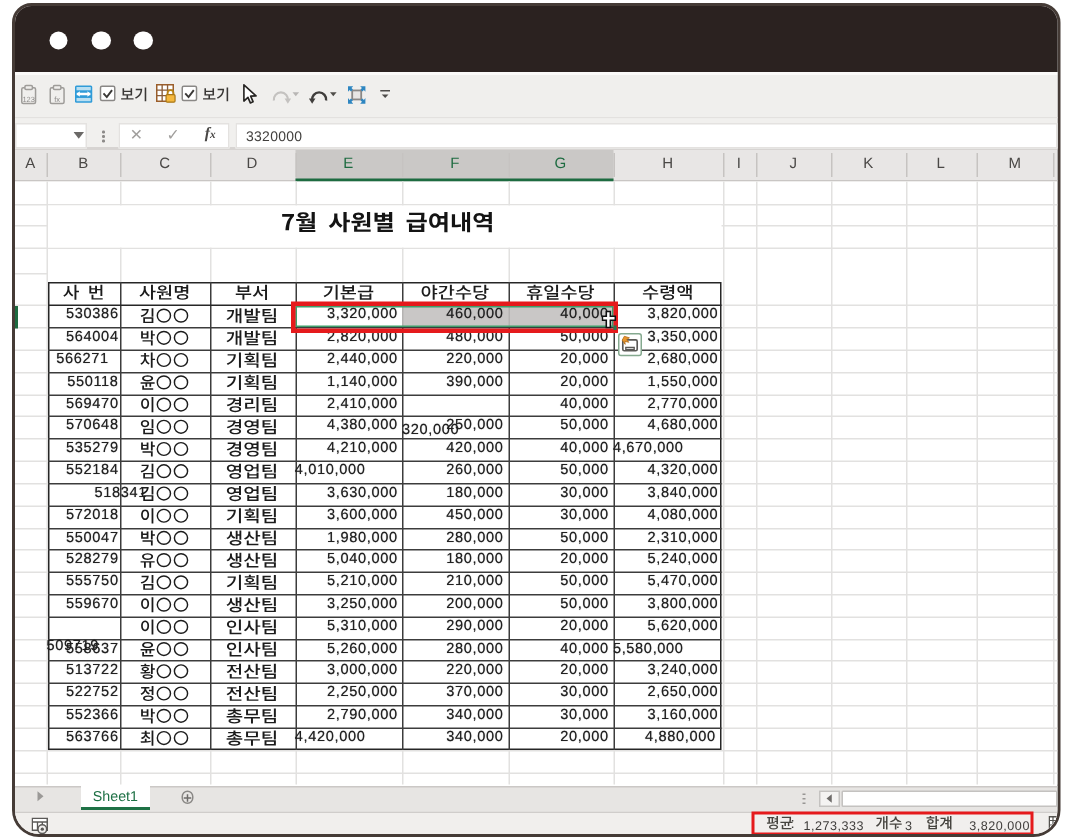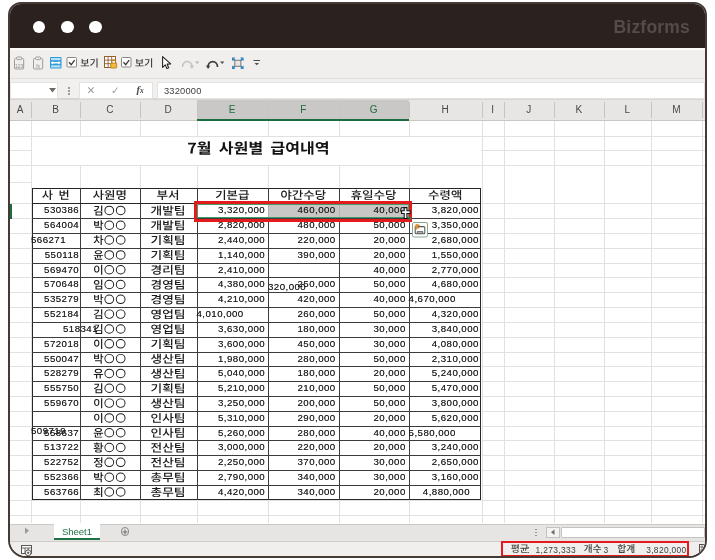--- a/index.html
+++ b/index.html
@@ -3,21 +3,20 @@
 *{margin:0;padding:0}
 html,body{width:715px;height:560px;background:#fff;overflow:hidden}
 body{position:relative;font-family:"Liberation Sans",sans-serif}
 </style></head><body>
 <div style="position:absolute;left:0;top:0;width:715px;height:560px;transform:translateZ(0)">
 <div id="win" style="position:absolute;left:8px;top:2px;width:699px;height:556px;box-sizing:border-box;border:2px solid #453b36;border-radius:13px 13px 18px 18px;background:#fff;overflow:hidden">
       <div style="position:absolute;left:-2.0px;top:-2.0px;width:699.0px;height:45.5px;background:#2b2220"></div>
       <div style="position:absolute;left:22.7px;top:16.6px;width:12.6px;height:12.6px;background:#fff;border-radius:50%"></div>
       <div style="position:absolute;left:51.2px;top:16.6px;width:12.6px;height:12.6px;background:#fff;border-radius:50%"></div>
       <div style="position:absolute;left:79.2px;top:16.6px;width:12.6px;height:12.6px;background:#fff;border-radius:50%"></div>
-      <div style="position:absolute;left:603.5px;top:13.0px;width:90.0px;height:24.0px;font:700 17.5px 'Liberation Sans',sans-serif;color:#554b47;letter-spacing:.2px">Bizforms</div>
       <div style="position:absolute;left:-2.0px;top:43.5px;width:699.0px;height:2.5px;background:#fbfaf9"></div>
       <div style="position:absolute;left:-2.0px;top:46.0px;width:699.0px;height:27.5px;background:#f0efed;border-bottom:1px solid #e3e1df"></div>
       <div style="position:absolute;left:-2.0px;top:74.5px;width:699.0px;height:20.5px;background:#f1f0ee"></div>
       <div style="position:absolute;left:-2.0px;top:94.2px;width:699.0px;height:1.4px;background:#d7d4d2"></div>
       <div style="position:absolute;left:-0.5px;top:77.8px;width:48.5px;height:16.8px;background:#fff;border:1px solid #e4e2e0;box-sizing:border-box"></div>
       <div style="position:absolute;left:69.0px;top:77.8px;width:73.5px;height:16.8px;background:#fff;border:1px solid #e4e2e0;box-sizing:border-box"></div>
       <div style="position:absolute;left:146.5px;top:77.8px;width:548.5px;height:16.8px;background:#fff;border:1px solid #e4e2e0;box-sizing:border-box"></div>
       <div style="position:absolute;left:154.0px;top:79.5px;width:100.0px;height:14.0px;font:9.3px 'Liberation Sans',sans-serif;color:rgba(62,60,58,0.99);line-height:14px;letter-spacing:0.2px">3320000</div>
       <svg style="position:absolute;left:38.5px;top:83.6px" width="8" height="5">
         <path d="M0 0h7l-3.5 4.5z" fill="#6b6967"></path>
@@ -216,21 +215,21 @@
       <div style="position:absolute;left:21.0px;top:199.3px;width:48.1px;height:14.8px;font:9.7px 'Liberation Sans',sans-serif;color:rgba(31,31,31,0.99);text-shadow:0 0 0.55px rgba(31,31,31,0.72);text-align:right;line-height:14.8px;letter-spacing:0.45px">530386</div>
       <div style="position:absolute;left:186.5px;top:199.3px;width:68.7px;height:14.8px;font:9.7px 'Liberation Sans',sans-serif;color:rgba(31,31,31,0.99);text-shadow:0 0 0.55px rgba(31,31,31,0.72);text-align:right;line-height:14.8px;letter-spacing:0.45px">3,320,000</div>
       <div style="position:absolute;left:258.0px;top:199.3px;width:67.7px;height:14.8px;font:9.7px 'Liberation Sans',sans-serif;color:rgba(31,31,31,0.99);text-shadow:0 0 0.55px rgba(31,31,31,0.72);text-align:right;line-height:14.8px;letter-spacing:0.45px">460,000</div>
       <div style="position:absolute;left:328.5px;top:199.3px;width:67.3px;height:14.8px;font:9.7px 'Liberation Sans',sans-serif;color:rgba(31,31,31,0.99);text-shadow:0 0 0.55px rgba(31,31,31,0.72);text-align:right;line-height:14.8px;letter-spacing:0.45px">40,000</div>
       <div style="position:absolute;left:398.6px;top:199.3px;width:70.3px;height:14.8px;font:9.7px 'Liberation Sans',sans-serif;color:rgba(31,31,31,0.99);text-shadow:0 0 0.55px rgba(31,31,31,0.72);text-align:right;line-height:14.8px;letter-spacing:0.45px">3,820,000</div>
       <div style="position:absolute;left:21.0px;top:214.1px;width:48.1px;height:14.8px;font:9.7px 'Liberation Sans',sans-serif;color:rgba(31,31,31,0.99);text-shadow:0 0 0.55px rgba(31,31,31,0.72);text-align:right;line-height:14.8px;letter-spacing:0.45px">564004</div>
       <div style="position:absolute;left:186.5px;top:214.1px;width:68.7px;height:14.8px;font:9.7px 'Liberation Sans',sans-serif;color:rgba(31,31,31,0.99);text-shadow:0 0 0.55px rgba(31,31,31,0.72);text-align:right;line-height:14.8px;letter-spacing:0.45px">2,820,000</div>
       <div style="position:absolute;left:258.0px;top:214.1px;width:67.7px;height:14.8px;font:9.7px 'Liberation Sans',sans-serif;color:rgba(31,31,31,0.99);text-shadow:0 0 0.55px rgba(31,31,31,0.72);text-align:right;line-height:14.8px;letter-spacing:0.45px">480,000</div>
       <div style="position:absolute;left:328.5px;top:214.1px;width:67.3px;height:14.8px;font:9.7px 'Liberation Sans',sans-serif;color:rgba(31,31,31,0.99);text-shadow:0 0 0.55px rgba(31,31,31,0.72);text-align:right;line-height:14.8px;letter-spacing:0.45px">50,000</div>
       <div style="position:absolute;left:398.6px;top:214.1px;width:70.3px;height:14.8px;font:9.7px 'Liberation Sans',sans-serif;color:rgba(31,31,31,0.99);text-shadow:0 0 0.55px rgba(31,31,31,0.72);text-align:right;line-height:14.8px;letter-spacing:0.45px">3,350,000</div>
-      <div style="position:absolute;left:21.0px;top:228.9px;width:48.1px;height:14.8px;font:9.7px 'Liberation Sans',sans-serif;color:rgba(31,31,31,0.99);text-shadow:0 0 0.55px rgba(31,31,31,0.72);text-align:left;line-height:14.8px;letter-spacing:0.45px">566271</div>
+      <div style="position:absolute;left:21.0px;top:228.9px;width:48.1px;height:14.8px;font:9.7px 'Liberation Sans',sans-serif;color:rgba(31,31,31,0.99);text-shadow:0 0 0.55px rgba(31,31,31,0.72);text-align:center;line-height:14.8px;letter-spacing:0.45px">566271</div>
       <div style="position:absolute;left:186.5px;top:228.9px;width:68.7px;height:14.8px;font:9.7px 'Liberation Sans',sans-serif;color:rgba(31,31,31,0.99);text-shadow:0 0 0.55px rgba(31,31,31,0.72);text-align:right;line-height:14.8px;letter-spacing:0.45px">2,440,000</div>
       <div style="position:absolute;left:258.0px;top:228.9px;width:67.7px;height:14.8px;font:9.7px 'Liberation Sans',sans-serif;color:rgba(31,31,31,0.99);text-shadow:0 0 0.55px rgba(31,31,31,0.72);text-align:right;line-height:14.8px;letter-spacing:0.45px">220,000</div>
       <div style="position:absolute;left:328.5px;top:228.9px;width:67.3px;height:14.8px;font:9.7px 'Liberation Sans',sans-serif;color:rgba(31,31,31,0.99);text-shadow:0 0 0.55px rgba(31,31,31,0.72);text-align:right;line-height:14.8px;letter-spacing:0.45px">20,000</div>
       <div style="position:absolute;left:398.6px;top:228.9px;width:70.3px;height:14.8px;font:9.7px 'Liberation Sans',sans-serif;color:rgba(31,31,31,0.99);text-shadow:0 0 0.55px rgba(31,31,31,0.72);text-align:right;line-height:14.8px;letter-spacing:0.45px">2,680,000</div>
       <div style="position:absolute;left:21.0px;top:243.8px;width:48.1px;height:14.8px;font:9.7px 'Liberation Sans',sans-serif;color:rgba(31,31,31,0.99);text-shadow:0 0 0.55px rgba(31,31,31,0.72);text-align:right;line-height:14.8px;letter-spacing:0.45px">550118</div>
       <div style="position:absolute;left:186.5px;top:243.8px;width:68.7px;height:14.8px;font:9.7px 'Liberation Sans',sans-serif;color:rgba(31,31,31,0.99);text-shadow:0 0 0.55px rgba(31,31,31,0.72);text-align:right;line-height:14.8px;letter-spacing:0.45px">1,140,000</div>
       <div style="position:absolute;left:258.0px;top:243.8px;width:67.7px;height:14.8px;font:9.7px 'Liberation Sans',sans-serif;color:rgba(31,31,31,0.99);text-shadow:0 0 0.55px rgba(31,31,31,0.72);text-align:right;line-height:14.8px;letter-spacing:0.45px">390,000</div>
       <div style="position:absolute;left:328.5px;top:243.8px;width:67.3px;height:14.8px;font:9.7px 'Liberation Sans',sans-serif;color:rgba(31,31,31,0.99);text-shadow:0 0 0.55px rgba(31,31,31,0.72);text-align:right;line-height:14.8px;letter-spacing:0.45px">20,000</div>
       <div style="position:absolute;left:398.6px;top:243.8px;width:70.3px;height:14.8px;font:9.7px 'Liberation Sans',sans-serif;color:rgba(31,31,31,0.99);text-shadow:0 0 0.55px rgba(31,31,31,0.72);text-align:right;line-height:14.8px;letter-spacing:0.45px">1,550,000</div>
       <div style="position:absolute;left:21.0px;top:258.6px;width:48.1px;height:14.8px;font:9.7px 'Liberation Sans',sans-serif;color:rgba(31,31,31,0.99);text-shadow:0 0 0.55px rgba(31,31,31,0.72);text-align:right;line-height:14.8px;letter-spacing:0.45px">569470</div>
@@ -302,24 +301,24 @@
       <div style="position:absolute;left:186.5px;top:451.2px;width:68.7px;height:14.8px;font:9.7px 'Liberation Sans',sans-serif;color:rgba(31,31,31,0.99);text-shadow:0 0 0.55px rgba(31,31,31,0.72);text-align:right;line-height:14.8px;letter-spacing:0.45px">2,250,000</div>
       <div style="position:absolute;left:258.0px;top:451.2px;width:67.7px;height:14.8px;font:9.7px 'Liberation Sans',sans-serif;color:rgba(31,31,31,0.99);text-shadow:0 0 0.55px rgba(31,31,31,0.72);text-align:right;line-height:14.8px;letter-spacing:0.45px">370,000</div>
       <div style="position:absolute;left:328.5px;top:451.2px;width:67.3px;height:14.8px;font:9.7px 'Liberation Sans',sans-serif;color:rgba(31,31,31,0.99);text-shadow:0 0 0.55px rgba(31,31,31,0.72);text-align:right;line-height:14.8px;letter-spacing:0.45px">30,000</div>
       <div style="position:absolute;left:398.6px;top:451.2px;width:70.3px;height:14.8px;font:9.7px 'Liberation Sans',sans-serif;color:rgba(31,31,31,0.99);text-shadow:0 0 0.55px rgba(31,31,31,0.72);text-align:right;line-height:14.8px;letter-spacing:0.45px">2,650,000</div>
       <div style="position:absolute;left:21.0px;top:466.1px;width:48.1px;height:14.8px;font:9.7px 'Liberation Sans',sans-serif;color:rgba(31,31,31,0.99);text-shadow:0 0 0.55px rgba(31,31,31,0.72);text-align:right;line-height:14.8px;letter-spacing:0.45px">552366</div>
       <div style="position:absolute;left:186.5px;top:466.1px;width:68.7px;height:14.8px;font:9.7px 'Liberation Sans',sans-serif;color:rgba(31,31,31,0.99);text-shadow:0 0 0.55px rgba(31,31,31,0.72);text-align:right;line-height:14.8px;letter-spacing:0.45px">2,790,000</div>
       <div style="position:absolute;left:258.0px;top:466.1px;width:67.7px;height:14.8px;font:9.7px 'Liberation Sans',sans-serif;color:rgba(31,31,31,0.99);text-shadow:0 0 0.55px rgba(31,31,31,0.72);text-align:right;line-height:14.8px;letter-spacing:0.45px">340,000</div>
       <div style="position:absolute;left:328.5px;top:466.1px;width:67.3px;height:14.8px;font:9.7px 'Liberation Sans',sans-serif;color:rgba(31,31,31,0.99);text-shadow:0 0 0.55px rgba(31,31,31,0.72);text-align:right;line-height:14.8px;letter-spacing:0.45px">30,000</div>
       <div style="position:absolute;left:398.6px;top:466.1px;width:70.3px;height:14.8px;font:9.7px 'Liberation Sans',sans-serif;color:rgba(31,31,31,0.99);text-shadow:0 0 0.55px rgba(31,31,31,0.72);text-align:right;line-height:14.8px;letter-spacing:0.45px">3,160,000</div>
       <div style="position:absolute;left:21.0px;top:480.9px;width:48.1px;height:14.8px;font:9.7px 'Liberation Sans',sans-serif;color:rgba(31,31,31,0.99);text-shadow:0 0 0.55px rgba(31,31,31,0.72);text-align:right;line-height:14.8px;letter-spacing:0.45px">563766</div>
-      <div style="position:absolute;left:186.5px;top:480.9px;width:68.7px;height:14.8px;font:9.7px 'Liberation Sans',sans-serif;color:rgba(31,31,31,0.99);text-shadow:0 0 0.55px rgba(31,31,31,0.72);text-align:right;line-height:14.8px;letter-spacing:0.45px">4,420,000</div>
+      <div style="position:absolute;left:186.5px;top:480.9px;width:68.7px;height:14.8px;font:9.7px 'Liberation Sans',sans-serif;color:rgba(31,31,31,0.99);text-shadow:0 0 0.55px rgba(31,31,31,0.72);line-height:14.8px;letter-spacing:0.45px">4,420,000</div>
       <div style="position:absolute;left:258.0px;top:480.9px;width:67.7px;height:14.8px;font:9.7px 'Liberation Sans',sans-serif;color:rgba(31,31,31,0.99);text-shadow:0 0 0.55px rgba(31,31,31,0.72);text-align:right;line-height:14.8px;letter-spacing:0.45px">340,000</div>
       <div style="position:absolute;left:328.5px;top:480.9px;width:67.3px;height:14.8px;font:9.7px 'Liberation Sans',sans-serif;color:rgba(31,31,31,0.99);text-shadow:0 0 0.55px rgba(31,31,31,0.72);text-align:right;line-height:14.8px;letter-spacing:0.45px">20,000</div>
-      <div style="position:absolute;left:383px;top:480.9px;width:77px;height:14.8px;font:9.7px 'Liberation Sans',sans-serif;color:rgba(31,31,31,0.99);text-shadow:0 0 0.55px rgba(31,31,31,0.72);text-align:right;line-height:14.8px;letter-spacing:0.45px">4,880,000</div>
+      <div style="position:absolute;left:420px;top:480.9px;width:77px;height:14.8px;font:9.7px 'Liberation Sans',sans-serif;color:rgba(31,31,31,0.99);text-shadow:0 0 0.55px rgba(31,31,31,0.72);text-align:left;line-height:14.8px;letter-spacing:0.45px">4,880,000</div>
       <div style="position:absolute;left:184.2px;top:197.3px;width:217.6px;height:20.5px;border:3px solid #e51a1c;box-sizing:border-box;z-index:30"></div>
       <svg style="position:absolute;left:391px;top:203.2px;z-index:31" width="10" height="12" viewBox="0 0 10 12">
         <path d="M3.2 0.6h2.7v3.2h3.3v2.7H5.9v4.9H3.2V6.5H0.6V3.8h2.6Z" fill="#fff" stroke="#111" stroke-width="1.05"></path>
       </svg>
       <svg style="position:absolute;left:402.3px;top:217.9px;z-index:31" width="16" height="16" viewBox="0 0 16 16">
         <rect x="0.5" y="0.5" width="15" height="14.5" rx="1.5" fill="#fff" stroke="#85a98f" stroke-width="1"></rect>
         <rect x="3.2" y="4.6" width="9.6" height="7.2" rx="1" fill="#fff" stroke="#5a5856" stroke-width="1.1"></rect>
         <path d="M5.2 9.6h5.6v1.4H5.2z" fill="#fff" stroke="#5a5856" stroke-width="0.9"></path>
         <path d="M4.2 2.2l3.4 1-1.8 1.2 1.4 1.8-2.6-0.6 0.2 2-2-2.8z" fill="#e8962e" stroke="#b06a14" stroke-width="0.5"></path>
       </svg>

